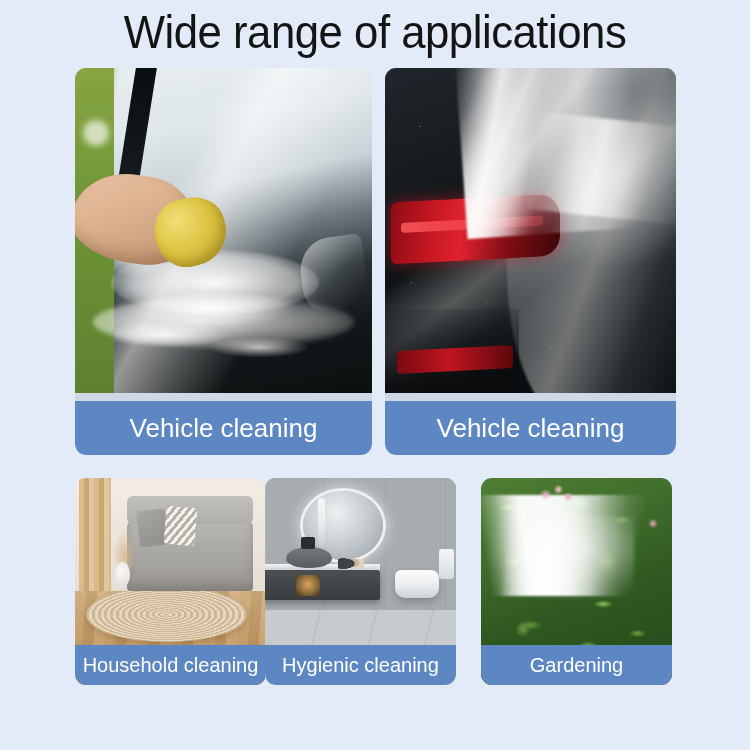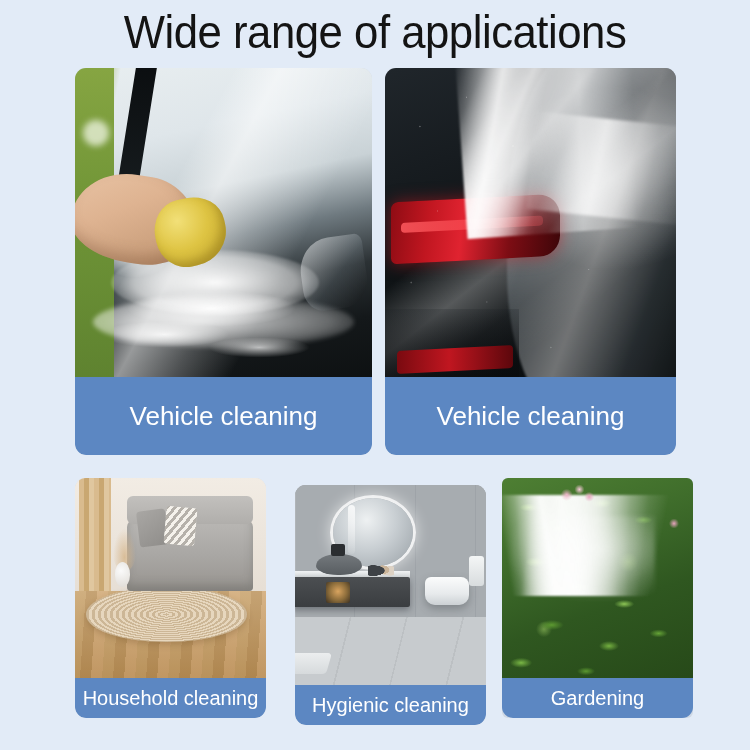--- a/index.html
+++ b/index.html
@@ -40,33 +40,33 @@
     overflow:hidden;
   }
   .caption span{
     white-space:nowrap;
     font-weight:400;
   }
 
   
   .r1{top:68px;height:387px;}
   .r1 .photo{height:325px;}
-  .r1 .caption{height:78px;}
+  .r1 .caption{height:54px;}
   .r1 .caption span{font-size:26px;}
   #tile-vehicle{left:75px;width:297px;}
   #tile-window{left:385px;width:291px;}
 
   
-  .r2{top:478px;height:240px;}
+  .r2{top:478px;height:207px;}
   .r2 .photo{height:210px;}
   .r2 .caption{height:40px;}
   .r2 .caption span{font-size:20px;}
   #tile-household{left:75px;width:191px;}
-  #tile-hygienic{left:295px;width:191px;margin-top:7px;}
-  #tile-gardening{left:502px;width:191px;border-radius:6px;}
+  #tile-hygienic{left:265px;width:191px;}
+  #tile-gardening{left:481px;width:191px;}
 
   
   .sc-vehicle{
     background:
       
       radial-gradient(ellipse 120px 26px at 46% 74%, rgba(255,255,255,.95) 0%, rgba(255,255,255,0) 70%),
       radial-gradient(ellipse 90px 18px at 30% 82%, rgba(255,255,255,.85) 0%, rgba(255,255,255,0) 72%),
       radial-gradient(ellipse 70px 14px at 62% 86%, rgba(255,255,255,.7) 0%, rgba(255,255,255,0) 72%),
       radial-gradient(ellipse 50px 30px at 20% 58%, rgba(255,255,255,.8) 0%, rgba(255,255,255,0) 70%),
       

